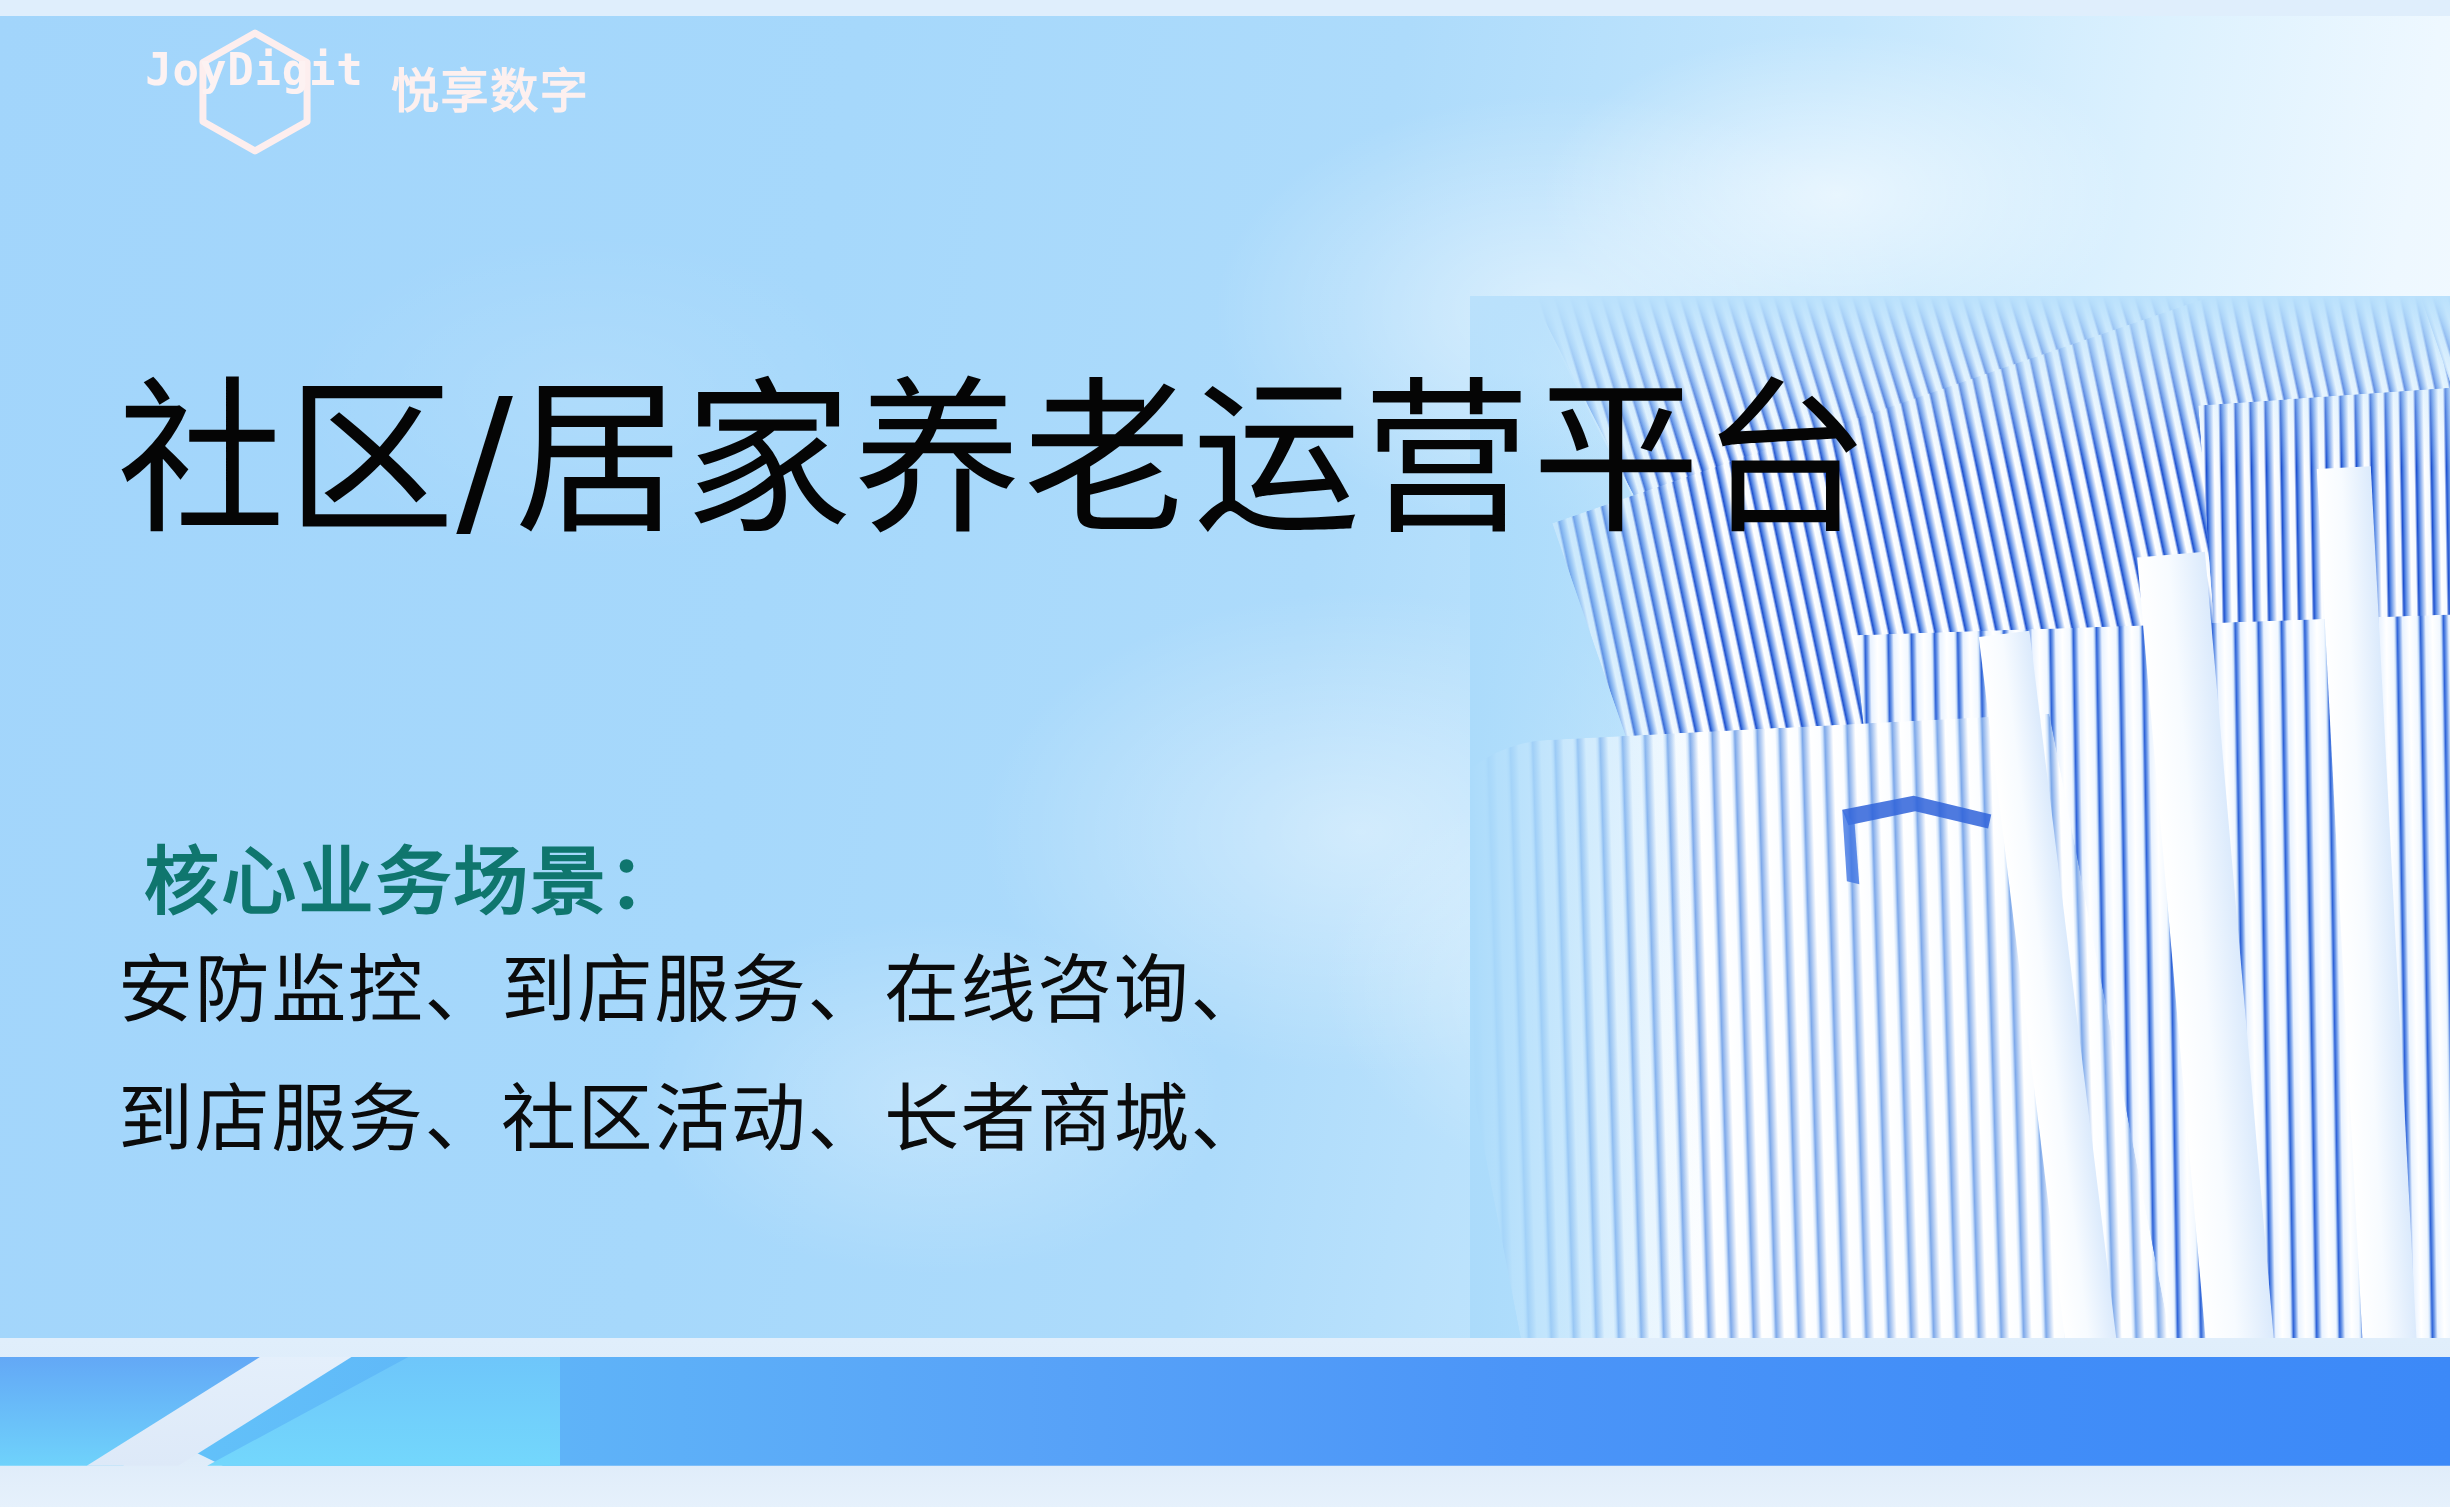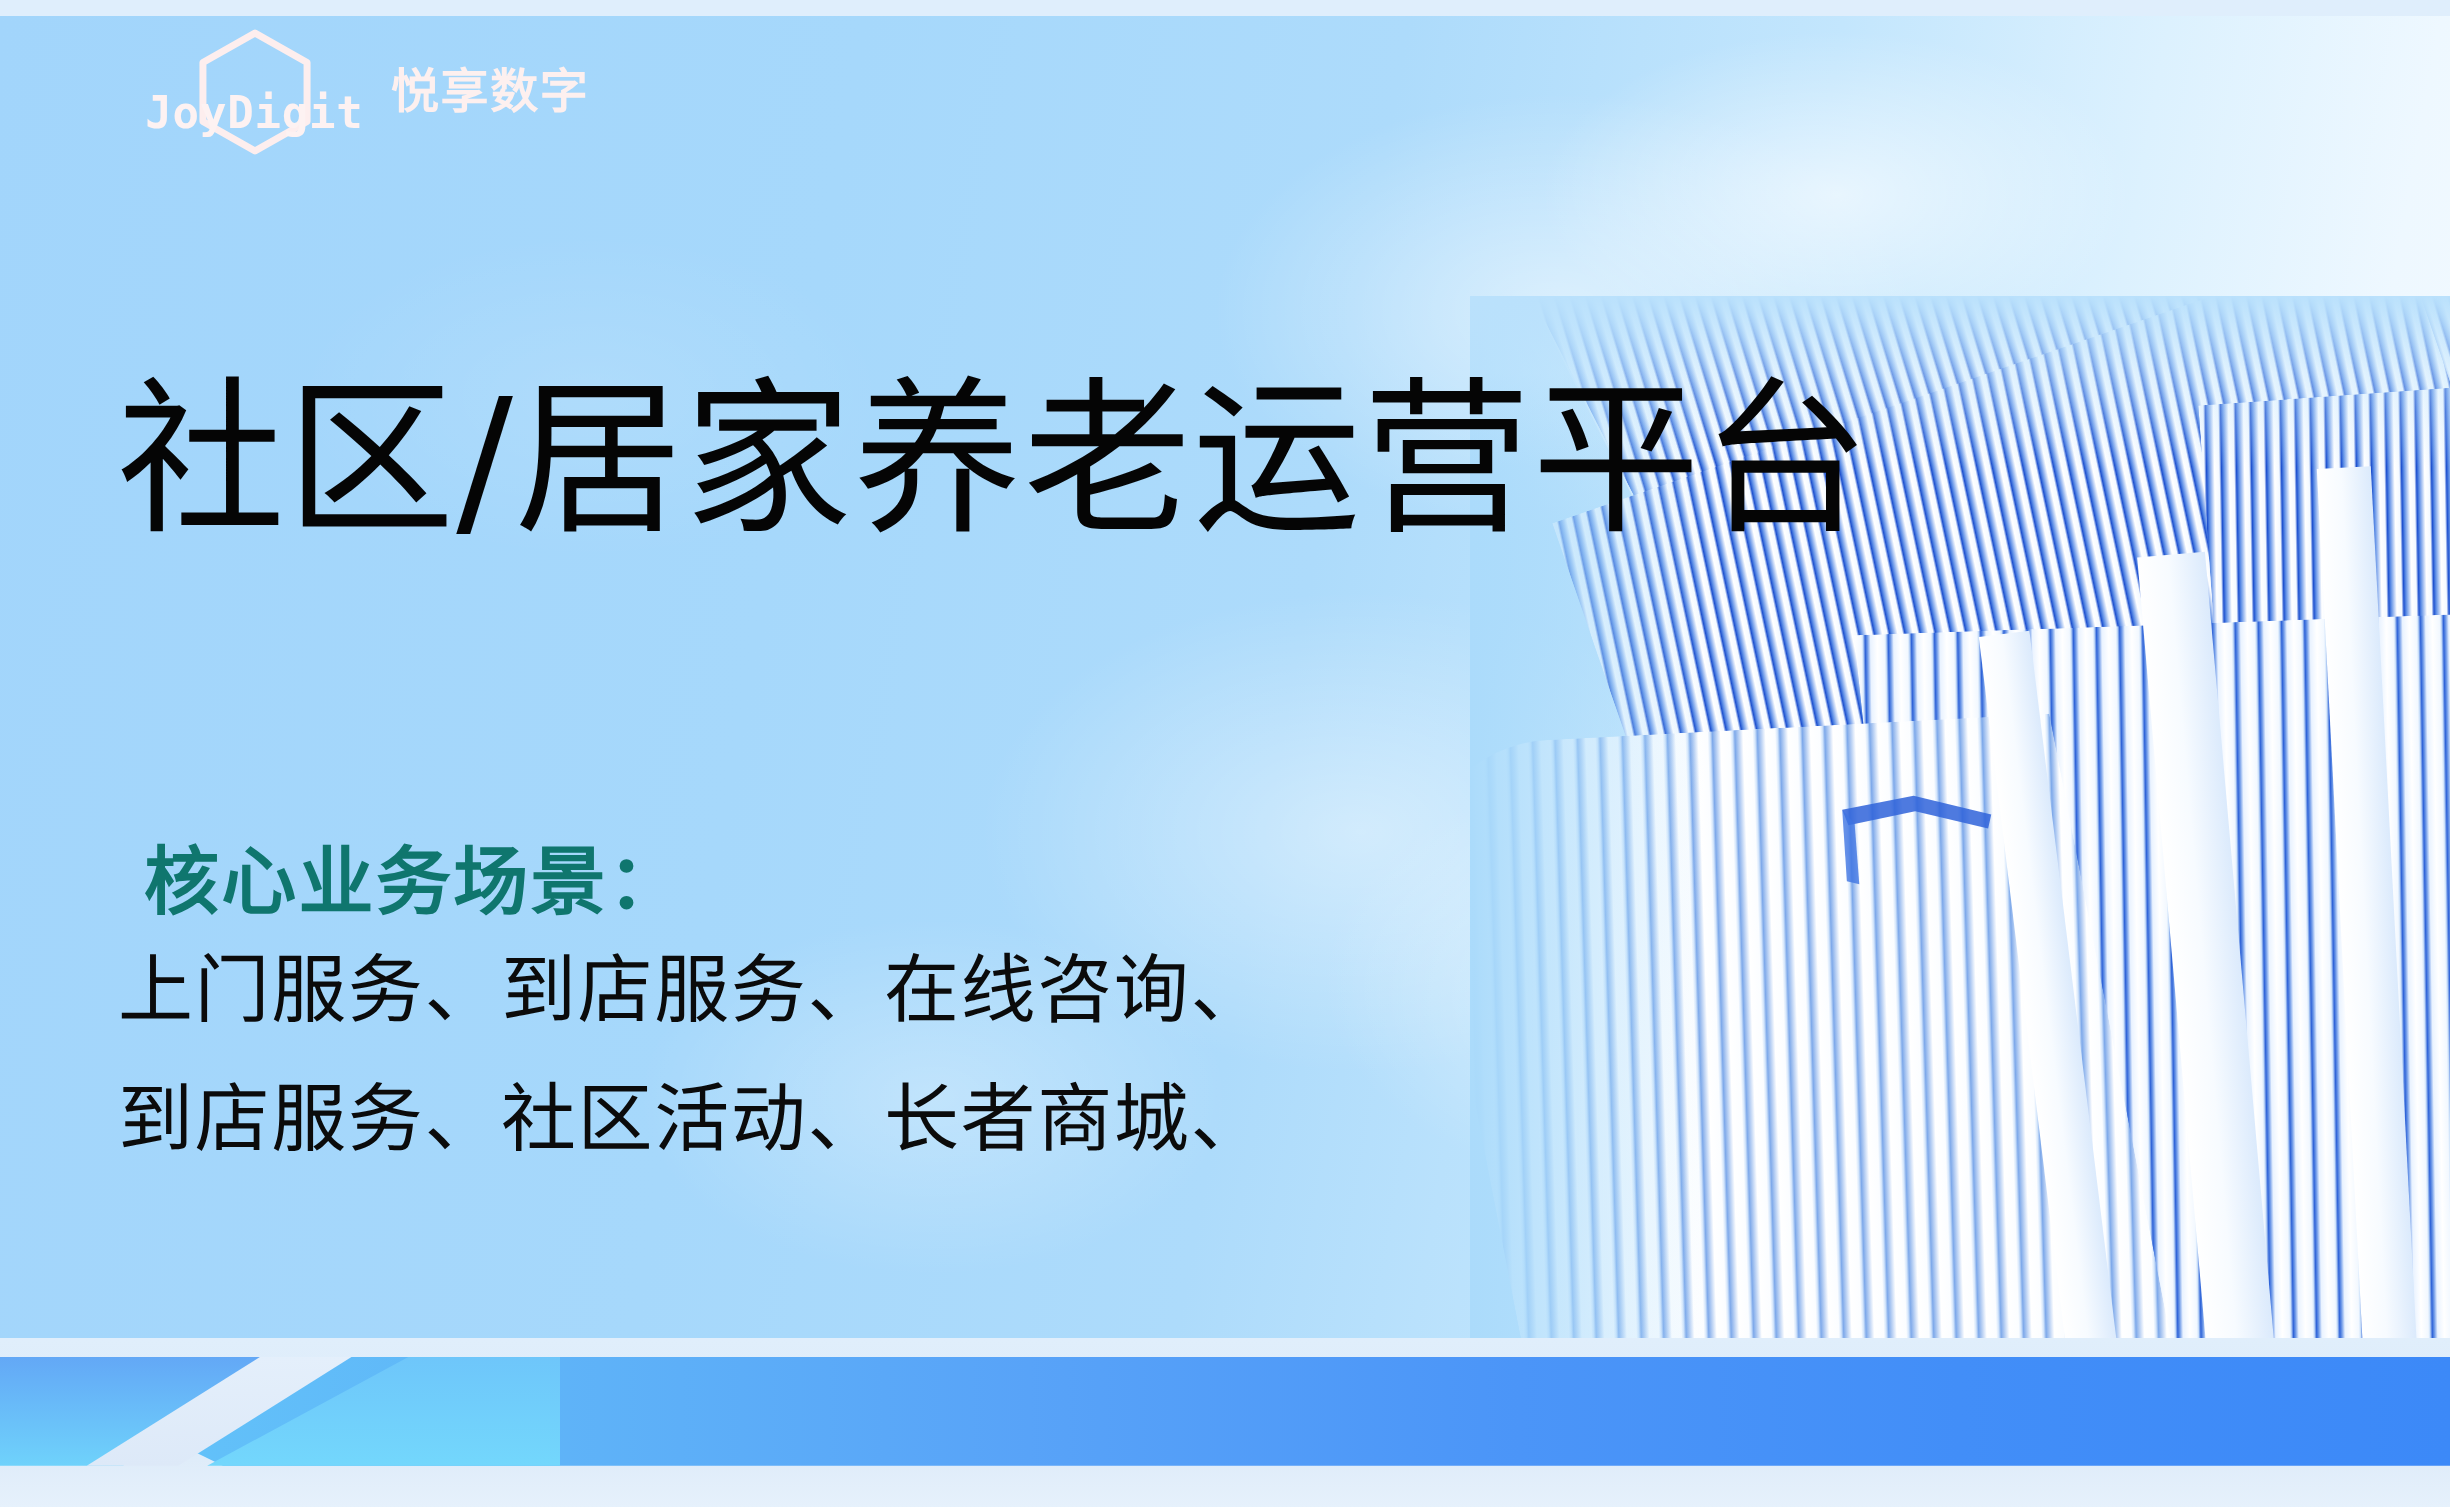--- a/index.html
+++ b/index.html
@@ -63,21 +63,21 @@
     height: 87px;
     display: flex;
     align-items: center;
     gap: 20px;
   }
   .logo-mark {
     position: relative;
     width: 233px;
     height: 87px;
     display: flex;
-    align-items: flex-end;
+    align-items: flex-start;
     justify-content: center;
   }
   .logo-hex {
     position: absolute;
     left: 50%;
     top: 50%;
     transform: translate(-50%, -50%);
     width: 115px;
     height: 126px;
   }
@@ -382,21 +382,21 @@
       <span class="logo-word">JoyDigit</span>
     </div>
     <span class="logo-cn">悦享数字</span>
   </div>
 
   <h1 class="headline">社区/居家养老运营平台</h1>
 
   <h2 class="section-heading">核心业务场景：</h2>
 
   <div class="scenario-list">
-    <div class="scenario-line">上门服务、到店服务、在线咨询、</div>
+    <div class="scenario-line">安防监控、到店服务、在线咨询、</div>
     <div class="scenario-line">到店服务、社区活动、长者商城、</div>
   </div>
 
   <div class="bottom-wrap">
     <div class="bottom-strip"></div>
     <div class="bottom-band"></div>
     <div class="bottom-band-right-of-slash"></div>
     <div class="bottom-band-left"></div>
     <div class="bottom-band-slash"></div>
   </div>

